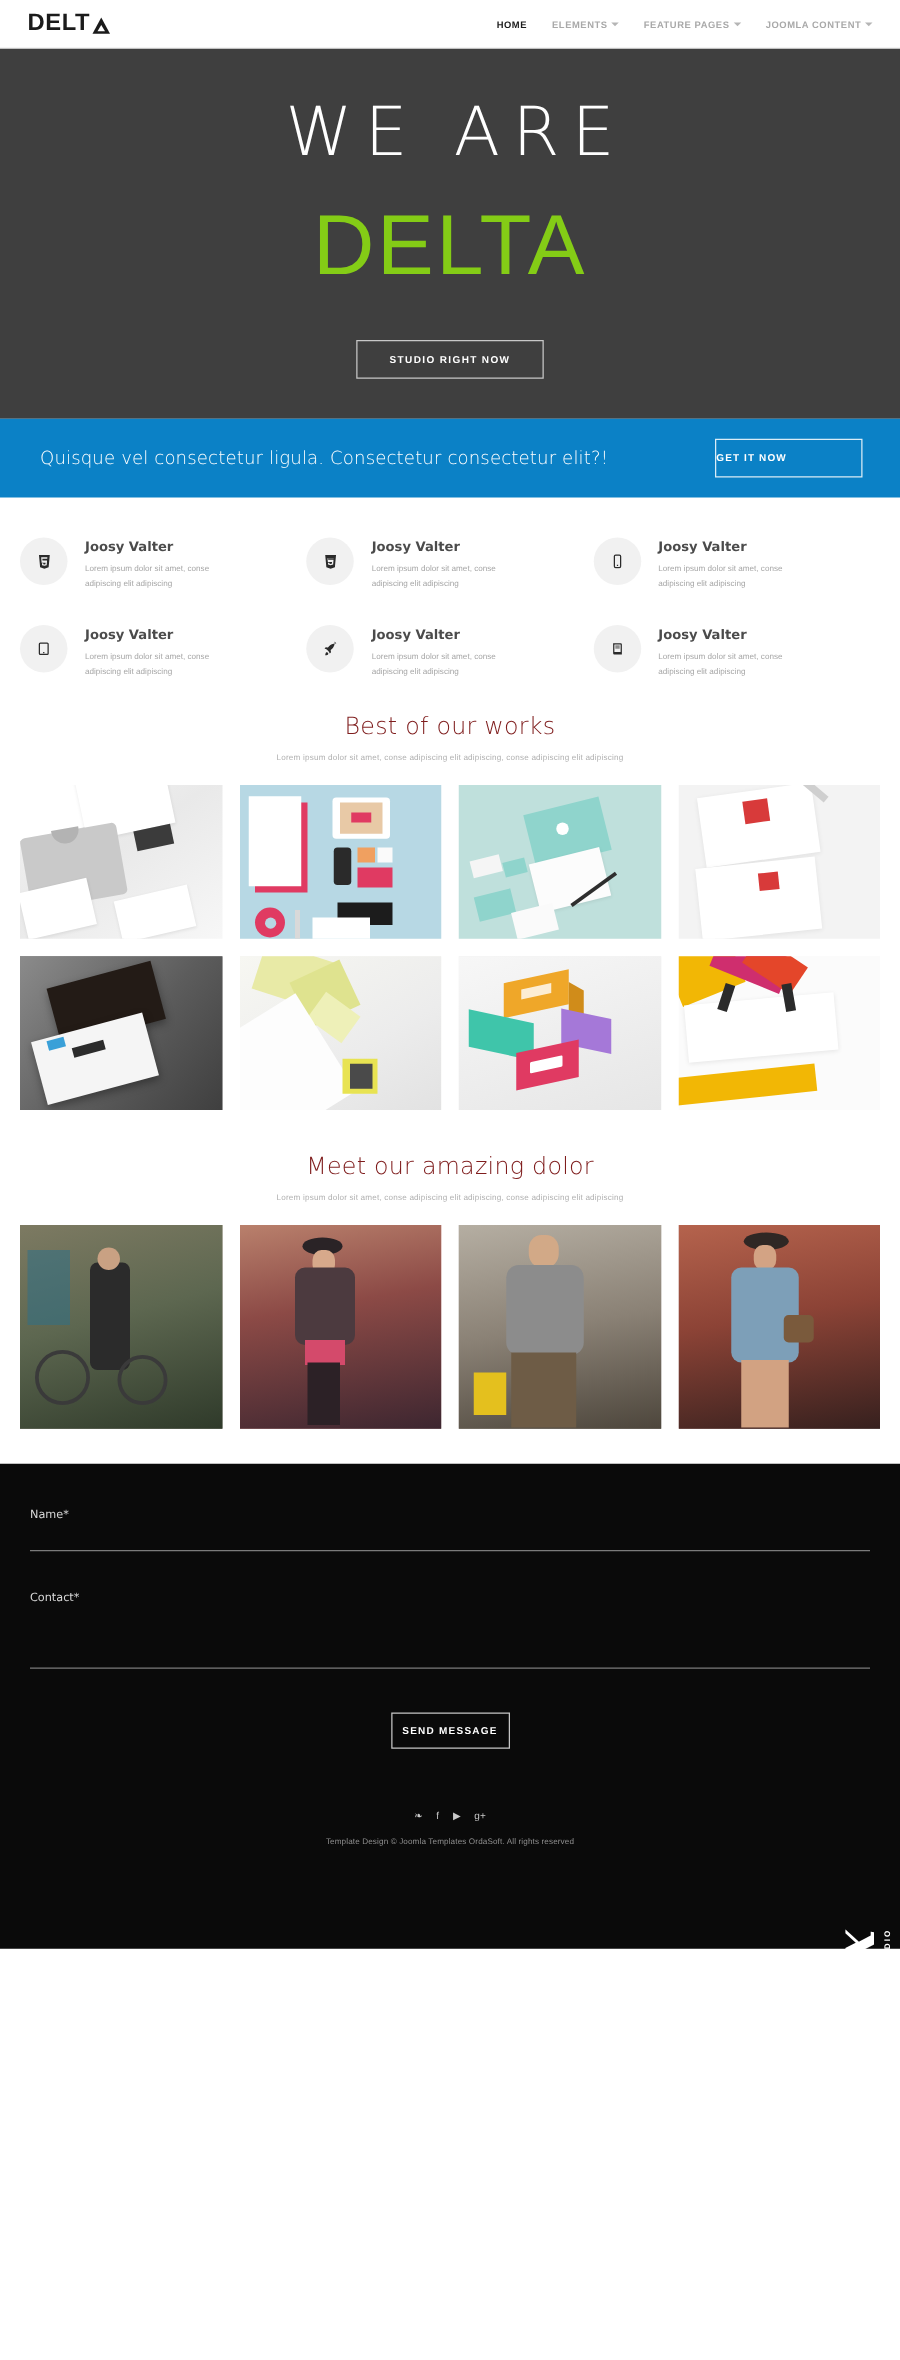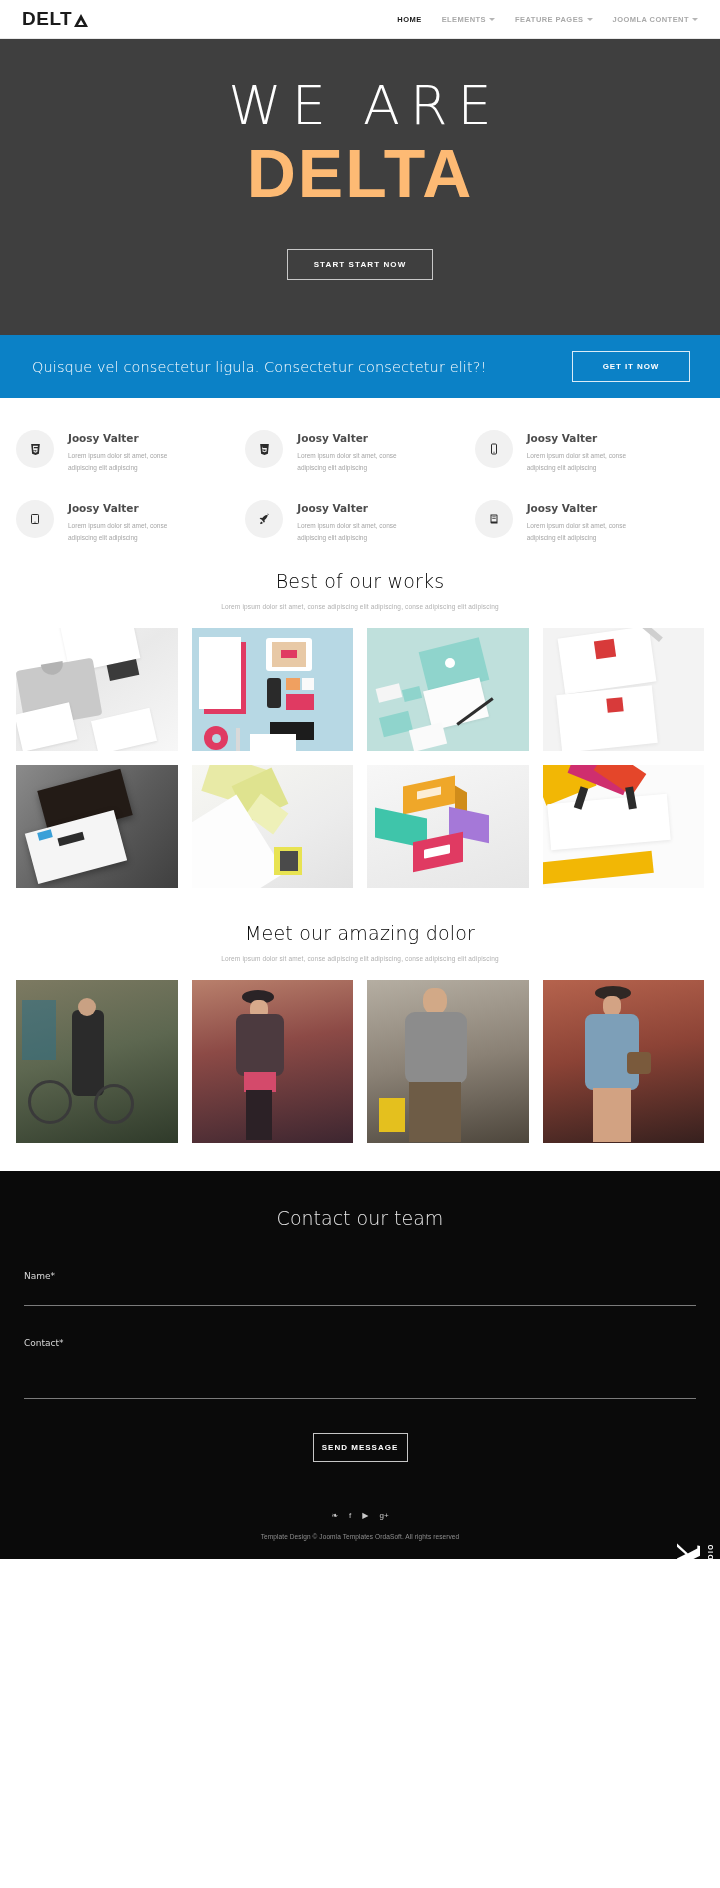--- a/index.html
+++ b/index.html
@@ -86,25 +86,25 @@
     font-weight: 300;
     letter-spacing: 10px;
     color: #ffffff;
     line-height: 1;
     font-family: "DejaVu Sans", sans-serif;
     font-stretch: condensed;
     text-indent: 10px;
   }
   .hero-line2 {
     font-size: 68px;
-    font-weight: bold;
+    font-weight: normal;
     letter-spacing: 2px;
-    color: #fdba74;
+    color: #84cc16;
     line-height: 1.05;
-    margin-top: 5px;
+    margin-top: 28px;
     font-family: "Liberation Sans", sans-serif;
   }
   .hero-btn {
     margin-top: 40px;
     border: 1px solid #c8c8c8;
     background: transparent;
     color: #ffffff;
     font-size: 8px;
     font-weight: bold;
     letter-spacing: 1.1px;
@@ -132,21 +132,21 @@
   }
   .cta-btn {
     border: 1px solid rgba(255,255,255,.85);
     background: transparent;
     color: #fff;
     font-size: 8px;
     font-weight: bold;
     letter-spacing: .9px;
     padding: 10px 0;
     width: 118px;
-    text-align: center;
+    text-align: left;
     cursor: pointer;
   }
 
   
   .features {
     padding: 32px 16px 10px 16px;
     display: grid;
     grid-template-columns: repeat(3, 1fr);
     row-gap: 26px;
     column-gap: 0px;
@@ -174,21 +174,21 @@
     color: #a6a6a6;
     line-height: 1.85;
     max-width: 128px;
   }
 
   
   .sec-head { text-align: center; }
   .sec-title {
     font-size: 19px;
     font-weight: 300;
-    color: #000000;
+    color: #7f1d1d;
     letter-spacing: .2px;
     font-family: "DejaVu Sans", sans-serif;
   }
   .sec-sub {
     font-size: 6.5px;
     color: #b0b0b0;
     margin-top: 11px;
     letter-spacing: .15px;
   }
 
@@ -377,21 +377,21 @@
       <div class="nav-item">
         <span>JOOMLA CONTENT</span>
         <i class="caret"></i>
       </div>
     </div>
   </div>
 
   <div class="hero">
     <div class="hero-line1">WE ARE</div>
     <div class="hero-line2">DELTA</div>
-    <button class="hero-btn">START START NOW</button>
+    <button class="hero-btn">STUDIO RIGHT NOW</button>
   </div>
 
   <div class="cta">
     <div class="cta-text">Quisque vel consectetur ligula. Consectetur consectetur elit?!</div>
     <button class="cta-btn">GET IT NOW</button>
   </div>
 
   <div class="features">
     <div class="feature">
       <div class="feat-circle">
@@ -595,21 +595,20 @@
       <div class="box" style="left:0;top:0;width:100%;height:100%;background:linear-gradient(170deg,#b5634d 0%,#8c4336 45%,#36201e 100%);"></div>
       <div class="box" style="left:52px;top:6px;width:36px;height:14px;border-radius:50%;background:#2f2724;"></div>
       <div class="box" style="left:60px;top:16px;width:18px;height:20px;border-radius:40%;background:#d3a384;"></div>
       <div class="box" style="left:42px;top:34px;width:54px;height:76px;background:#7d9fb8;border-radius:8px;"></div>
       <div class="box" style="left:84px;top:72px;width:24px;height:22px;background:#7a5a3c;border-radius:4px;"></div>
       <div class="box" style="left:50px;top:108px;width:38px;height:54px;background:#d2a282;"></div>
     </div>
   </div>
 
   <div class="contact">
-    <div class="contact-title">Contact our team</div>
 
     <div class="form-row">
       <div class="field">
         <label class="field-label">Name*</label>
         <input class="field-input" type="text" placeholder="" style="">
       </div>
     </div>
 
     <div class="msg-wrap field-full">
       <label class="field-label">Contact*</label>

